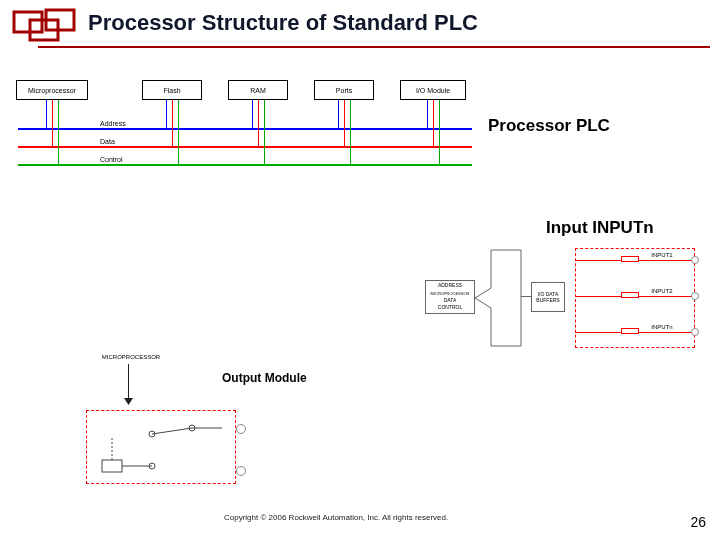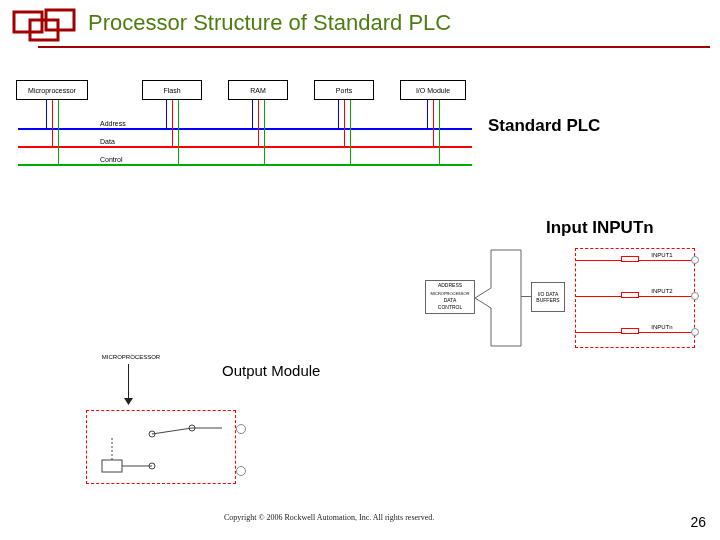--- a/index.html
+++ b/index.html
@@ -23,22 +23,22 @@
     left: 8px;
     top: 0;
     width: 72px;
     height: 40px;
   }
   .title {
     position: absolute;
     left: 88px;
     top: 4px;
     font-size: 22px;
-    font-weight: normal;
-    color: #4d7c0f;
+    font-weight: bold;
+    color: #0f172a;
   }
   .rule {
     position: absolute;
     left: 38px;
     right: 10px;
     top: 40px;
     height: 0;
     border-bottom: 2px solid #a00000;
   }
   .diag1 {
@@ -81,23 +81,23 @@
   .label-in {
     position: absolute;
     left: 546px;
     top: 218px;
     font-size: 17px;
     font-weight: bold;
   }
   .label-out {
     position: absolute;
     left: 222px;
-    top: 362px;
-    font-size: 15px;
-    font-weight: normal;
+    top: 371px;
+    font-size: 12px;
+    font-weight: bold;
   }
   .diag2 {
     position: absolute;
     left: 425px;
     top: 246px;
     width: 280px;
     height: 104px;
   }
   .diag3 {
     position: absolute;
@@ -114,21 +114,20 @@
     font-size: 6px;
     position: absolute;
     text-align: center;
   }
   .copy {
     position: absolute;
     left: 224px;
     bottom: 18px;
     font-size: 8px;
     color: #222;
-    font-family: Liberation Serif, serif;
   }
   .page {
     position: absolute;
     right: 14px;
     bottom: 10px;
     font-size: 14px;
   }
   .circ { position:absolute; border:1px solid #888; border-radius:50%; background:#fff; }
 </style>
 </head>
@@ -169,21 +168,21 @@
   <div class="stub" style="left:236px;top:20px; height:28px; border-left:1px solid #0000ff;"></div>
   <div class="stub" style="left:242px;top:20px; height:46px; border-left:1px solid #ff0000;"></div>
   <div class="stub" style="left:248px;top:20px; height:64px; border-left:1px solid #00aa00;"></div>
   <div class="stub" style="left:322px;top:20px; height:28px; border-left:1px solid #0000ff;"></div>
   <div class="stub" style="left:328px;top:20px; height:46px; border-left:1px solid #ff0000;"></div>
   <div class="stub" style="left:334px;top:20px; height:64px; border-left:1px solid #00aa00;"></div>
   <div class="stub" style="left:411px;top:20px; height:28px; border-left:1px solid #0000ff;"></div>
   <div class="stub" style="left:417px;top:20px; height:46px; border-left:1px solid #ff0000;"></div>
   <div class="stub" style="left:423px;top:20px; height:64px; border-left:1px solid #00aa00;"></div>
 </div>
-<div class="label-std">Standard PLC</div>
+<div class="label-std">Processor PLC</div>
 
 <div class="label-in">Input INPUTn</div>
 <div class="diag2">
 
   <svg width="280" height="104" style="position:absolute;left:0;top:0;">
     <polygon points="66,4 96,4 96,100 66,100 66,62 50,52 66,42" fill="none" stroke="#666" stroke-width="1"></polygon>
   </svg>
 
   <div style="position:absolute;left:0;top:34px;width:50px;height:34px;border:1px solid #666;font-size:5px;line-height:7px;padding:1px;text-align:center;">
     <div>ADDRESS</div>

